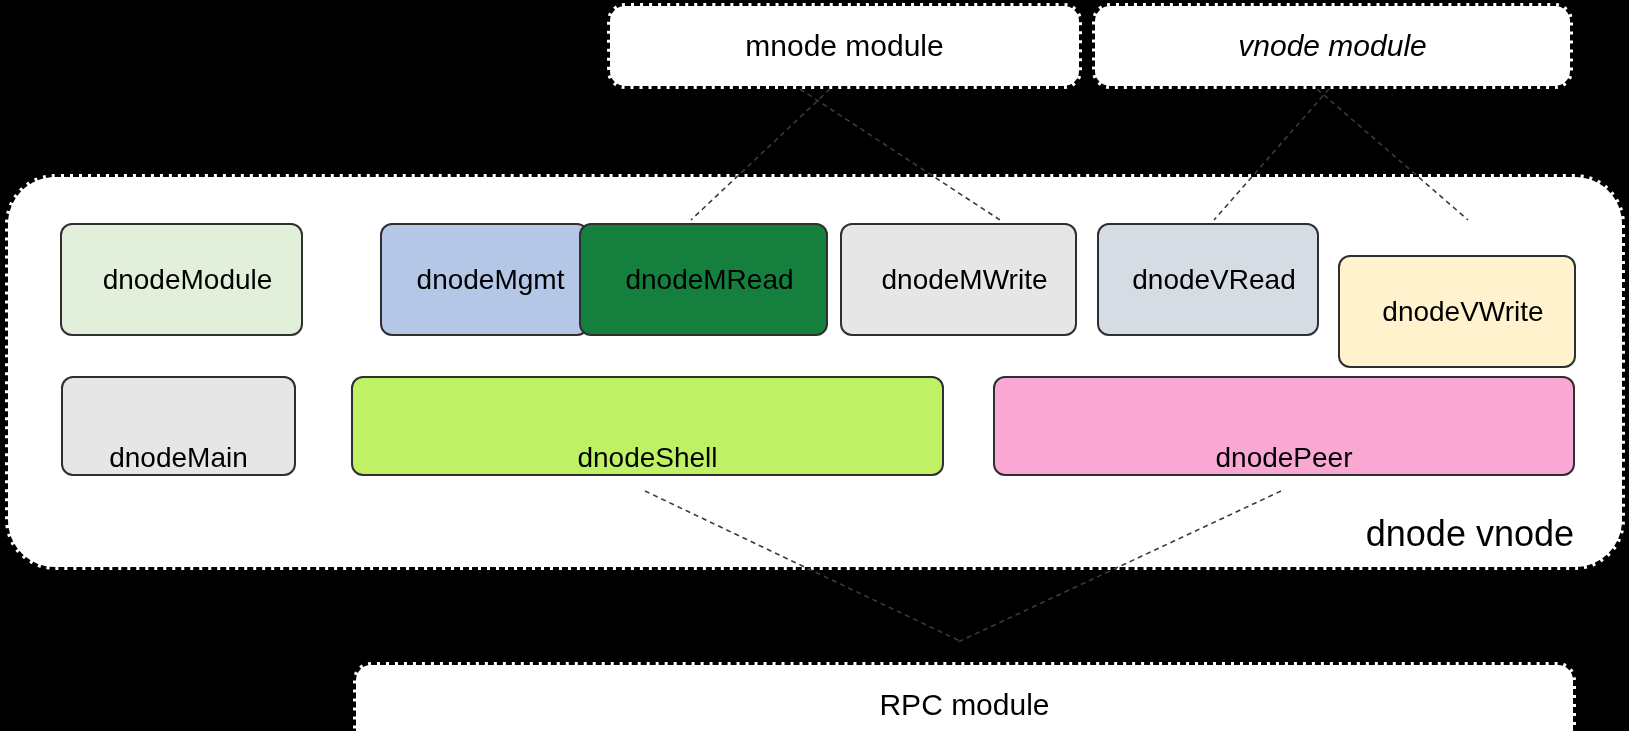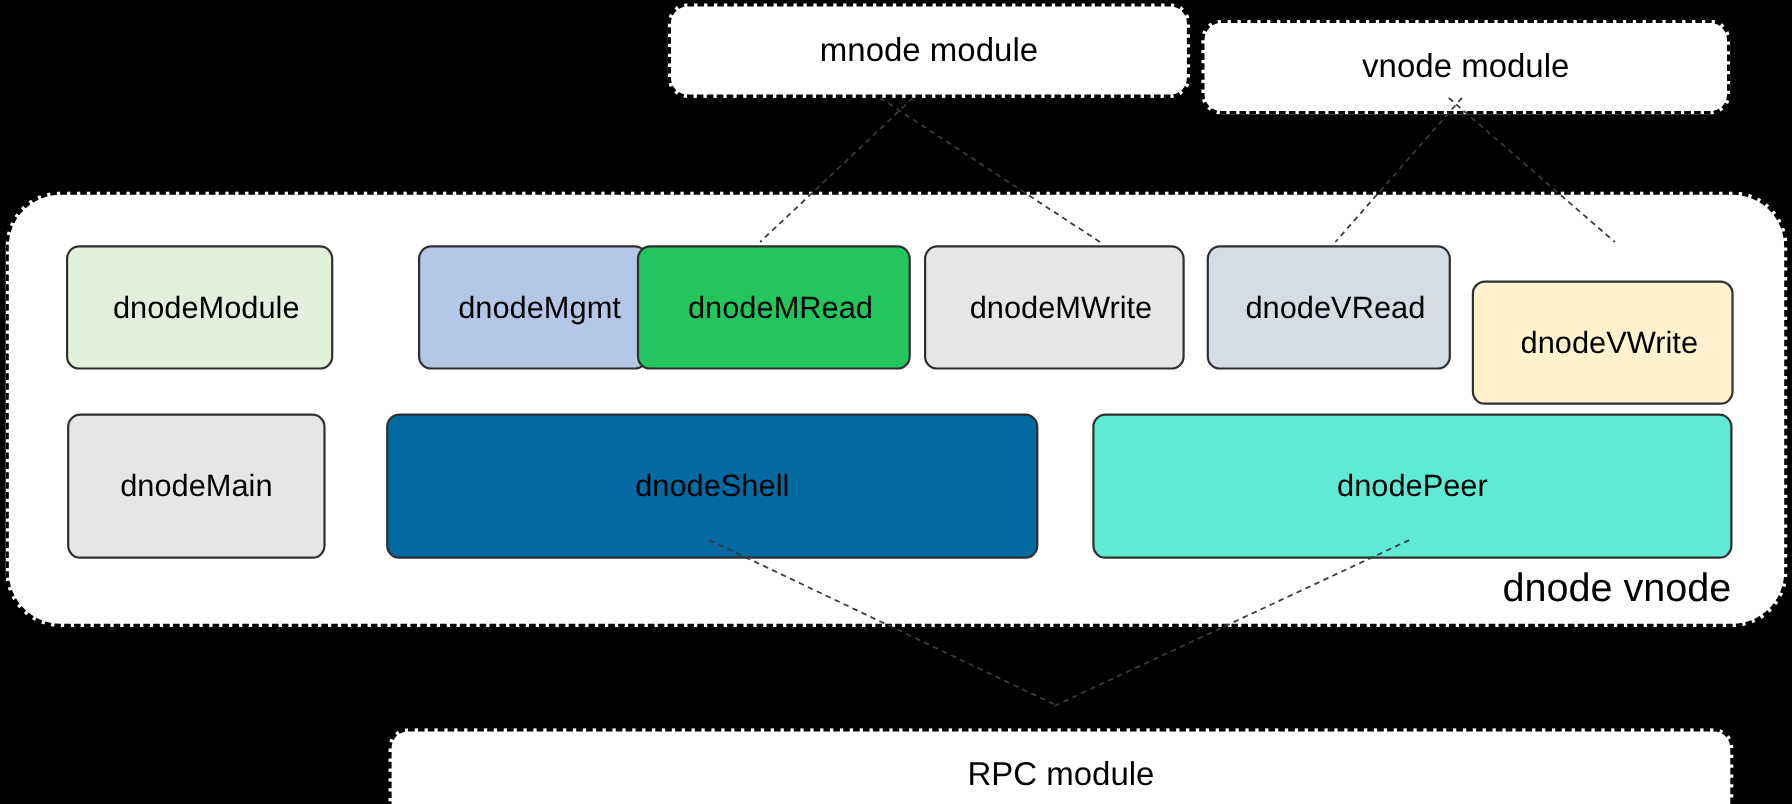--- a/index.html
+++ b/index.html
@@ -24,21 +24,21 @@
     border: 3px dashed #000000;
     border-radius: 18px;
     box-sizing: border-box;
     display: flex;
     align-items: center;
     justify-content: center;
     font-size: 30px;
     color: #000000;
   }
   .mnode { left: 607px; top: 3px;  width: 475px;  height: 86px; }
-  .vnode { left: 1092px; top: 18px; width: 481px;  height: 86px; }
+  .vnode { left: 1092px; top: 3px; width: 481px;  height: 86px; font-style: italic; }
   .rpc   { left: 353px; top: 662px; width: 1223px; height: 86px; justify-content: center; }
 
   
   .dnode-container {
     position: absolute;
     left: 5px; top: 174px;
     width: 1620px; height: 396px;
     background: #ffffff;
     border: 3px dashed #000000;
     border-radius: 50px;
@@ -60,21 +60,21 @@
     border-radius: 12px;
     box-sizing: border-box;
     display: flex;
     align-items: center;
     justify-content: center;
     font-size: 28px;
     color: #000000;
     white-space: nowrap;
   }
   .row1 { top: 46px;  height: 113px; padding-left: 12px; }
-  .row2 { top: 199px; height: 132px; }
+  .row2 { top: 199px; height: 100px; align-items: flex-end; }
   .b-module { left: 52px;   width: 243px; }
   .b-mgmt   { left: 345px;  width: 209px; margin-left: 27px; }
   .b-mread  { left: 571px;  width: 249px; }
   .b-mwrite { left: 832px;  width: 237px; }
   .b-vread  { left: 1089px; width: 222px; }
   .b-vwrite { left: 1330px; width: 238px; margin-top: 32px; }
   .b-main   { left: 53px;   width: 235px; }
   .b-shell  { left: 343px;  width: 593px; }
   .b-peer   { left: 985px;  width: 582px; }
 
@@ -106,40 +106,40 @@
   </div>
 
   <div class="dnode-container">
 
     <div class="node-box row1 b-module" style="background-color: rgb(226, 239, 218);">
       <span>dnodeModule</span>
     </div>
     <div class="node-box row1 b-mgmt" style="background-color: rgb(180, 199, 231);">
       <span>dnodeMgmt</span>
     </div>
-    <div class="node-box row1 b-mread" style="background-color: #22c55e;">
+    <div class="node-box row1 b-mread" style="background-color: #15803d;">
       <span>dnodeMRead</span>
     </div>
     <div class="node-box row1 b-mwrite" style="background-color: rgb(231, 230, 230);">
       <span>dnodeMWrite</span>
     </div>
     <div class="node-box row1 b-vread" style="background-color: rgb(214, 220, 228);">
       <span>dnodeVRead</span>
     </div>
     <div class="node-box row1 b-vwrite" style="background-color: rgb(255, 242, 204);">
       <span>dnodeVWrite</span>
     </div>
 
     <div class="node-box row2 b-main" style="background-color: rgb(231, 230, 230);">
       <span>dnodeMain</span>
     </div>
-    <div class="node-box row2 b-shell" style="background-color: #0369a1;">
+    <div class="node-box row2 b-shell" style="background-color: #bef264;">
       <span>dnodeShell</span>
     </div>
-    <div class="node-box row2 b-peer" style="background-color: #5eead4;">
+    <div class="node-box row2 b-peer" style="background-color: #f9a8d4;">
       <span>dnodePeer</span>
     </div>
 
     <div class="dnode-label">dnode vnode</div>
   </div>
 
   <div class="module-box rpc">
     <span>RPC module</span>
   </div>
 

